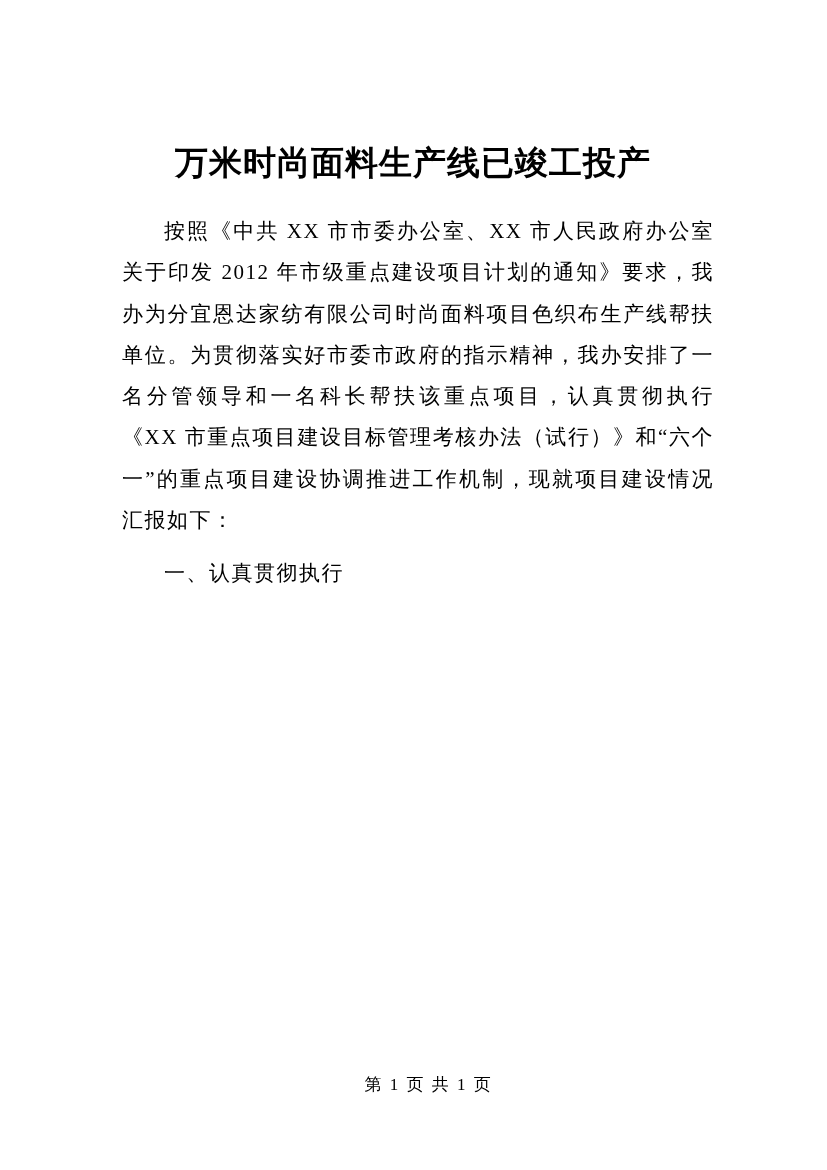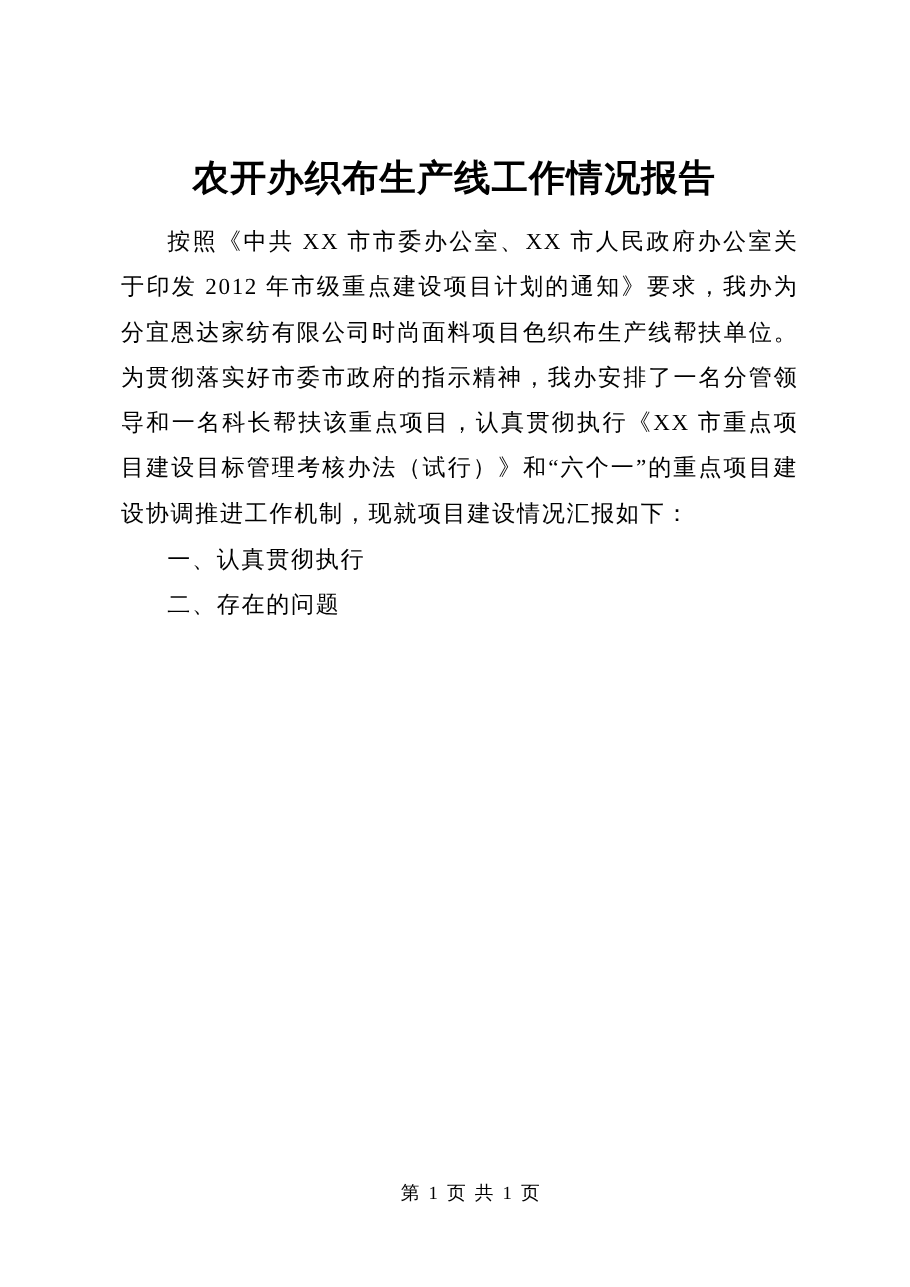--- a/index.html
+++ b/index.html
@@ -34,45 +34,44 @@
     top: 199px;
     left: 110px;
     width: 616px;
     font-size: 21px;
     line-height: 41.3px;
     letter-spacing: 1.5px;
     text-align: justify;
     text-justify: inter-character;
   }
   .para {
-    margin: 0;
+    margin: 12px;
     text-indent: 2em;
   }
   .doc-footer {
     position: absolute;
     top: 1073px;
     left: 0;
     width: 827px;
     box-sizing: border-box;
     padding-left: 30px;
     text-align: center;
     font-size: 17px;
     letter-spacing: 2px;
   }
 </style>
 </head>
 <body>
 
 <div class="page">
 
-  <h1 class="doc-title">农开办织布生产线工作情况报告</h1>
+  <h1 class="doc-title">万米时尚面料生产线已竣工投产</h1>
 
   <div class="doc-body">
     <p class="para">按照《中共 XX 市市委办公室、XX 市人民政府办公室关于印发 2012 年市级重点建设项目计划的通知》要求，我办为分宜恩达家纺有限公司时尚面料项目色织布生产线帮扶单位。为贯彻落实好市委市政府的指示精神，我办安排了一名分管领导和一名科长帮扶该重点项目，认真贯彻执行《XX 市重点项目建设目标管理考核办法（试行）》和“六个一”的重点项目建设协调推进工作机制，现就项目建设情况汇报如下：</p>
     <p class="para">一、认真贯彻执行</p>
-    <p class="para">二、存在的问题</p>
   </div>
 
   <div class="doc-footer">
     <span>第 1 页  共 1 页</span>
   </div>
 
 </div>
 
 </body></html>

